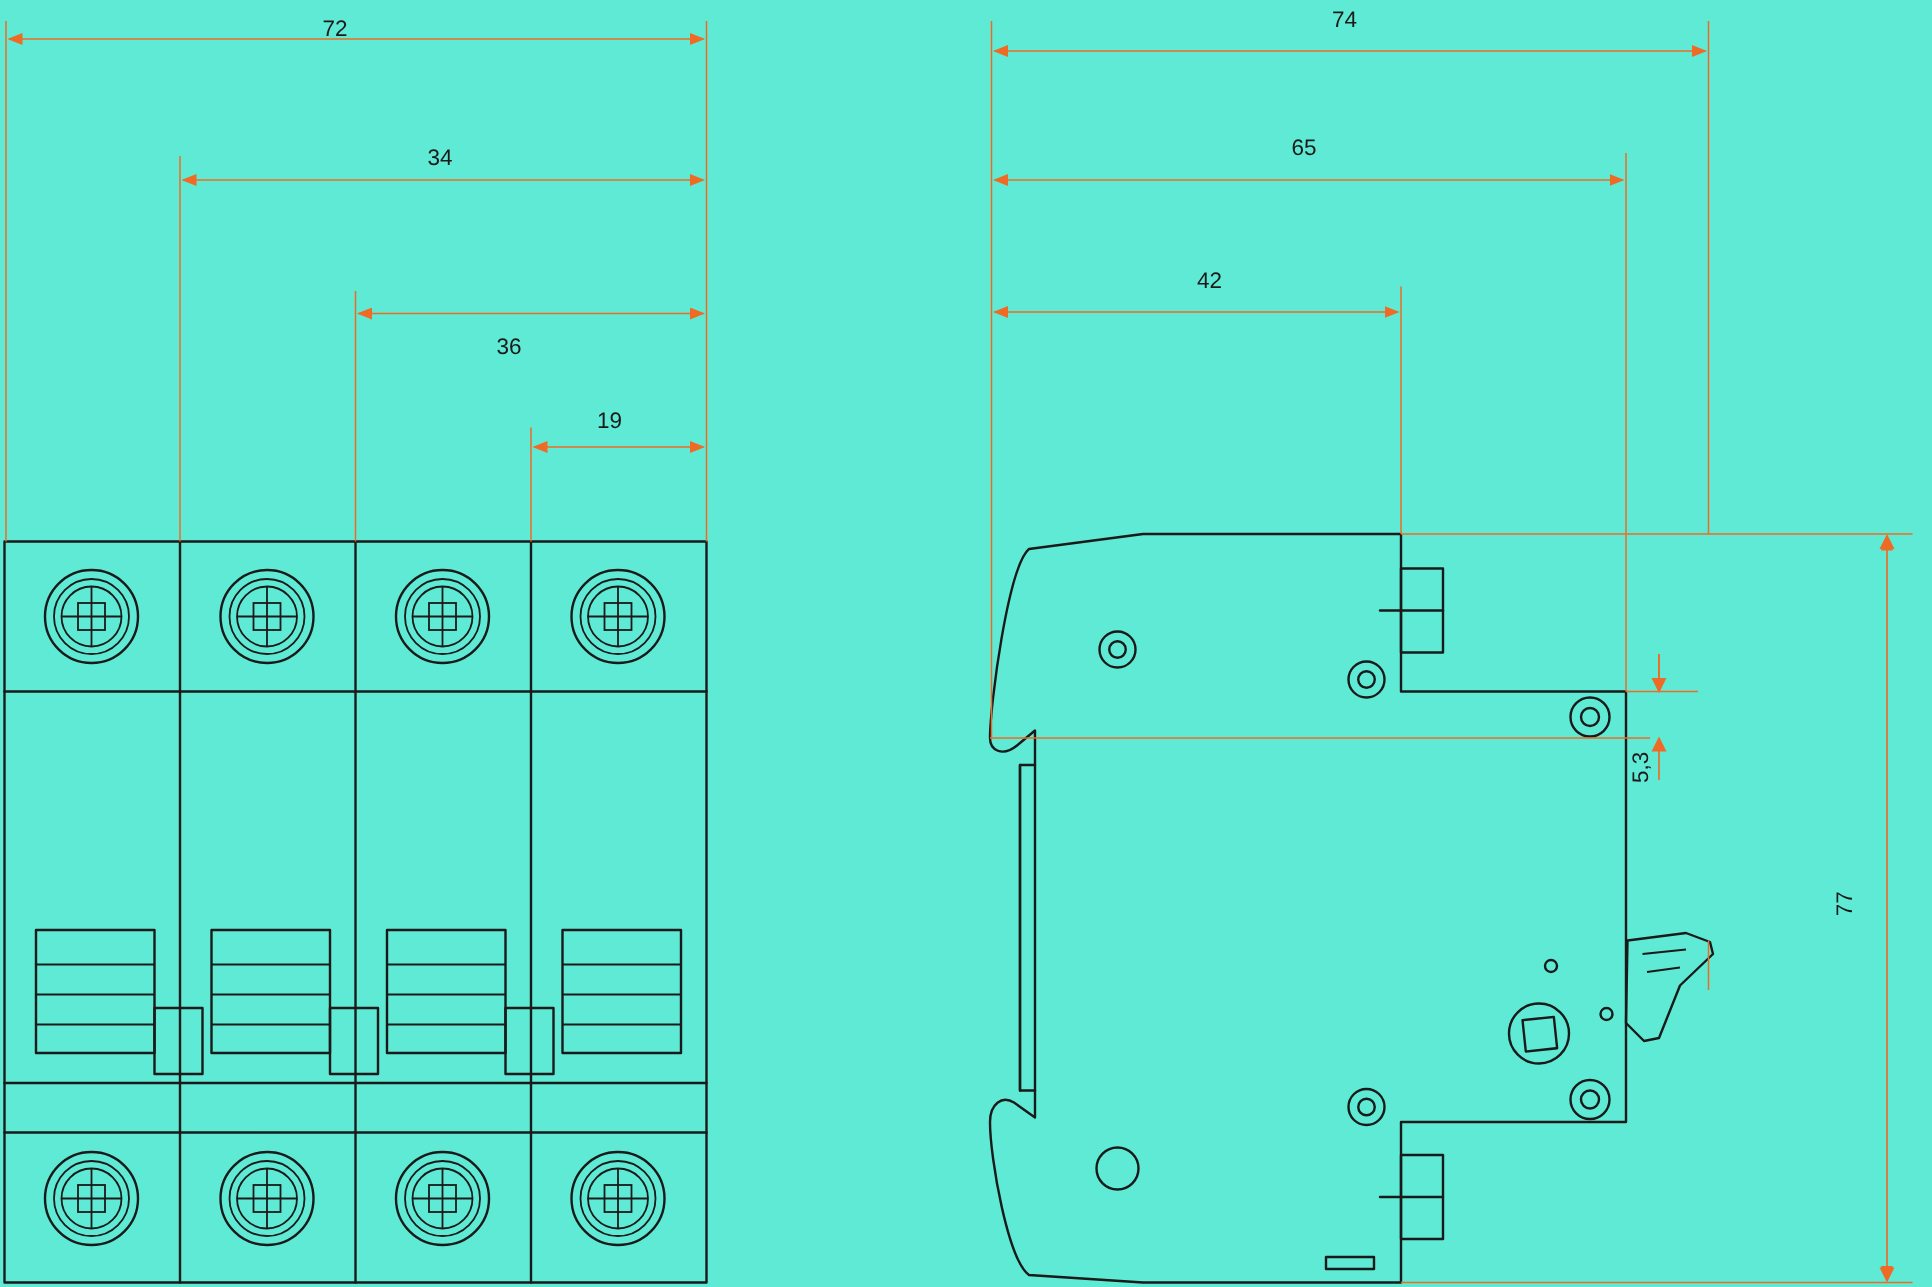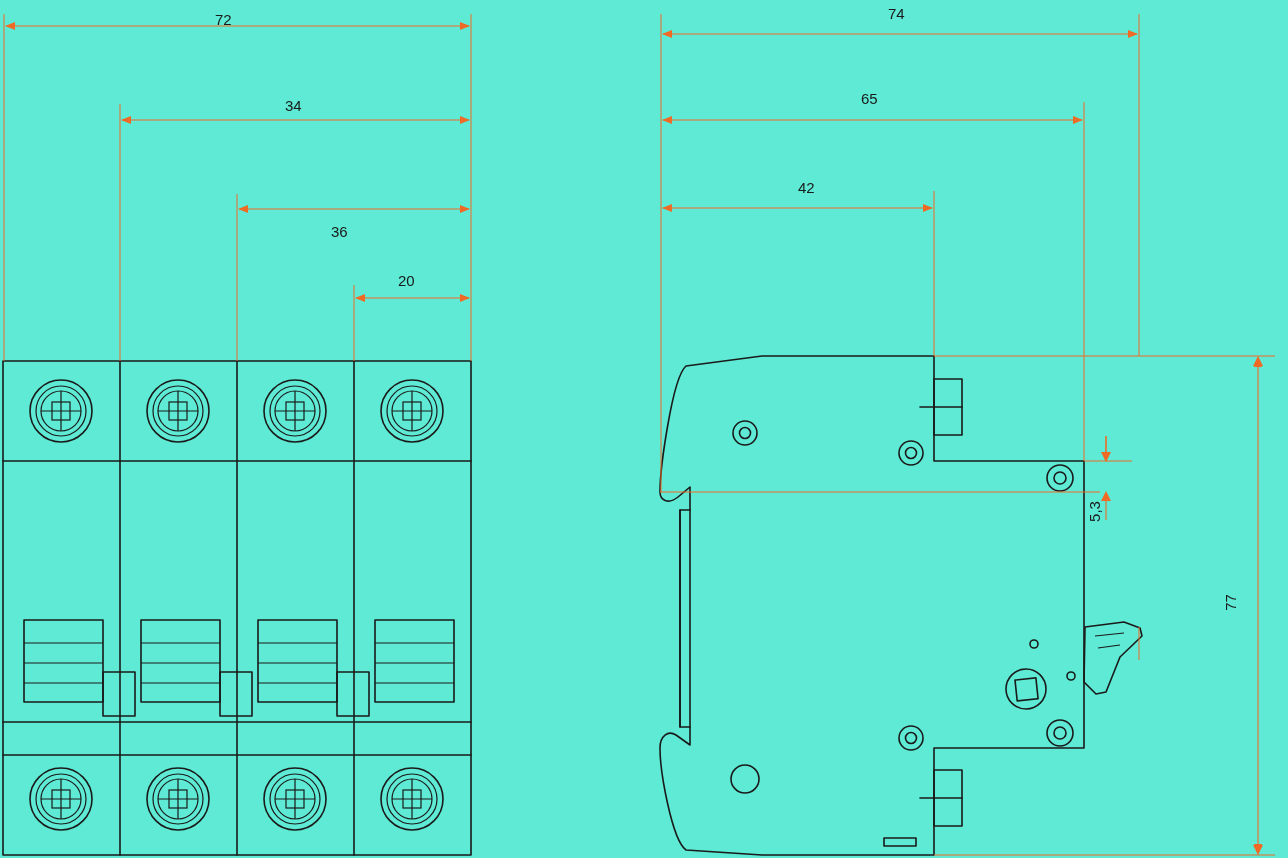--- a/index.html
+++ b/index.html
@@ -268,21 +268,21 @@
       <line class="dim" x1="1258" y1="358" x2="1258" y2="853" marker-start="url(#ar-l)" marker-end="url(#ar-r)"></line>
       <path class="arrowfill" d="M1253,366 L1258,356 L1263,366 z"></path>
       <path class="arrowfill" d="M1253,845 L1258,855 L1263,845 z"></path>
       <line class="ext" x1="934" y1="855" x2="1275" y2="855"></line>
     </g>
   </svg>
 
   <div class="dim-label" style="left:215px; top:11px;">72</div>
   <div class="dim-label" style="left:285px; top:97px;">34</div>
   <div class="dim-label" style="left:331px; top:187px;margin-top:36px;">36</div>
-  <div class="dim-label" style="left:398px; top:272px;">20</div>
+  <div class="dim-label" style="left:398px; top:272px;">19</div>
 
   <div class="dim-label" style="left:888px; top:5px;">74</div>
   <div class="dim-label" style="left:861px; top:90px;">65</div>
   <div class="dim-label" style="left:782px; top:179px;margin-left:16px;">42</div>
   <div class="dim-label vert" style="left:1084px; top:503px;">5,3</div>
   <div class="dim-label vert" style="left:1222px; top:594px;">77</div>
 
 </div>
 
 </body></html>

